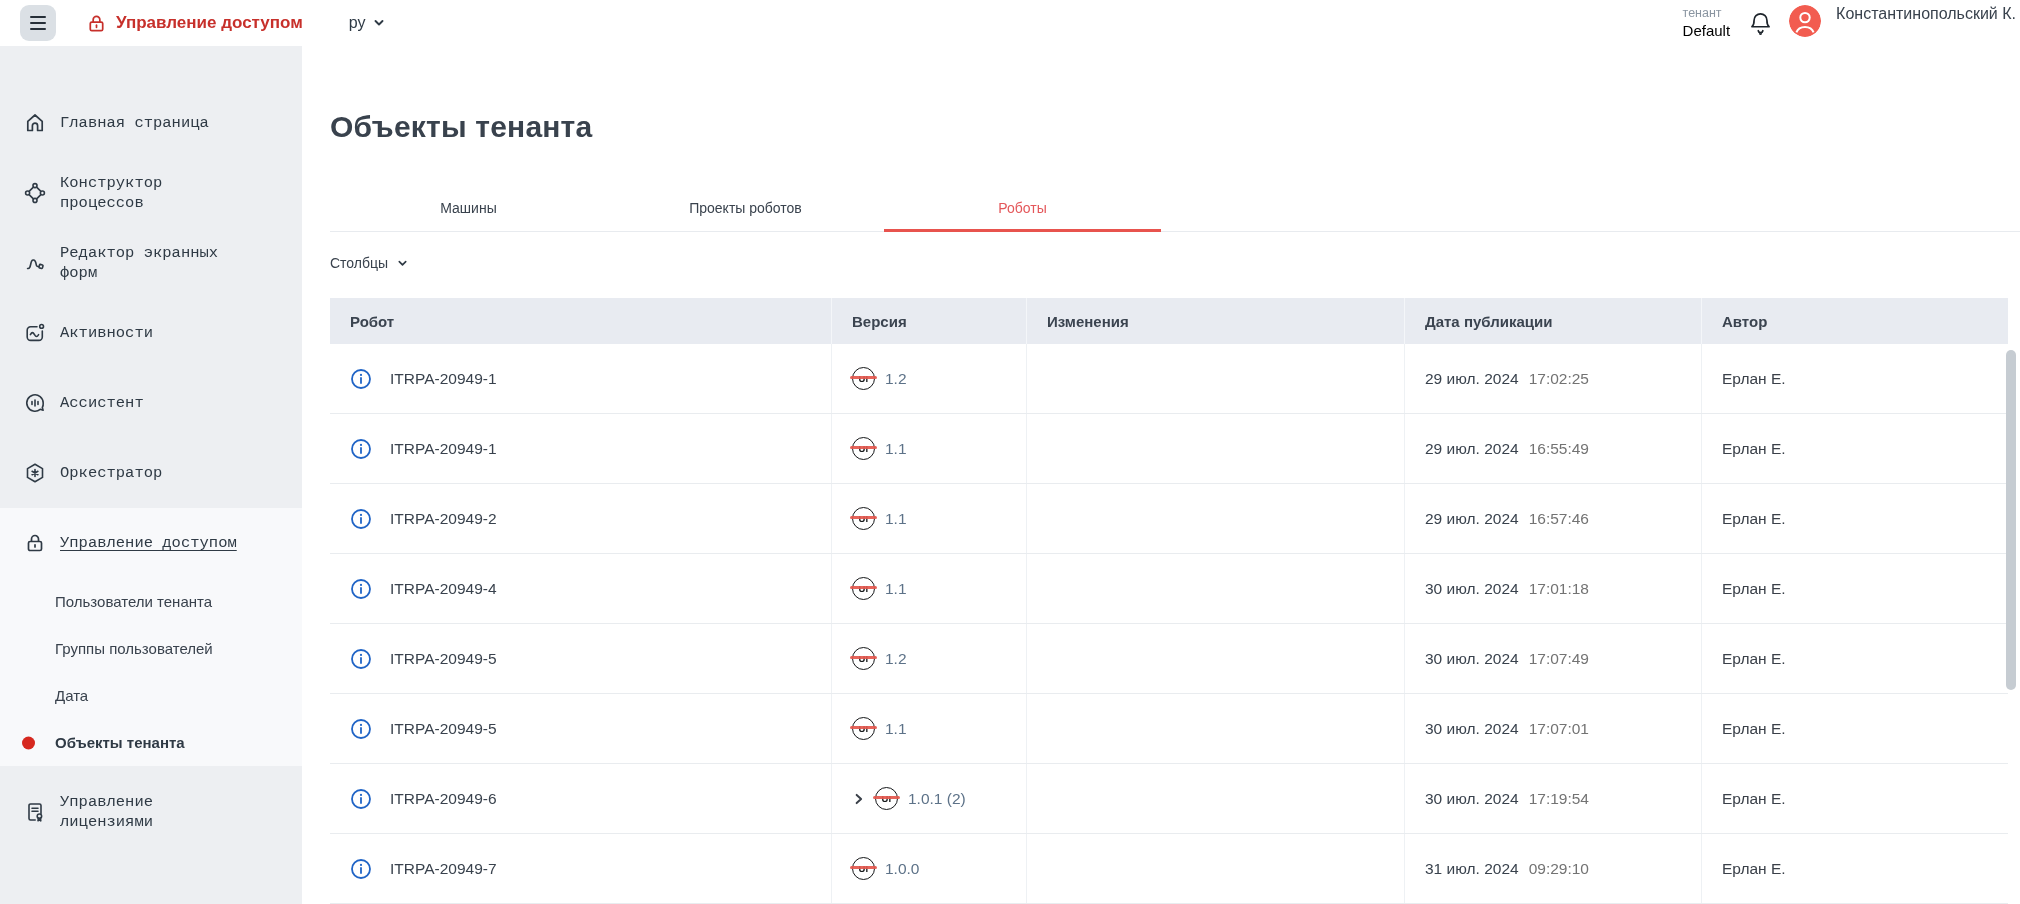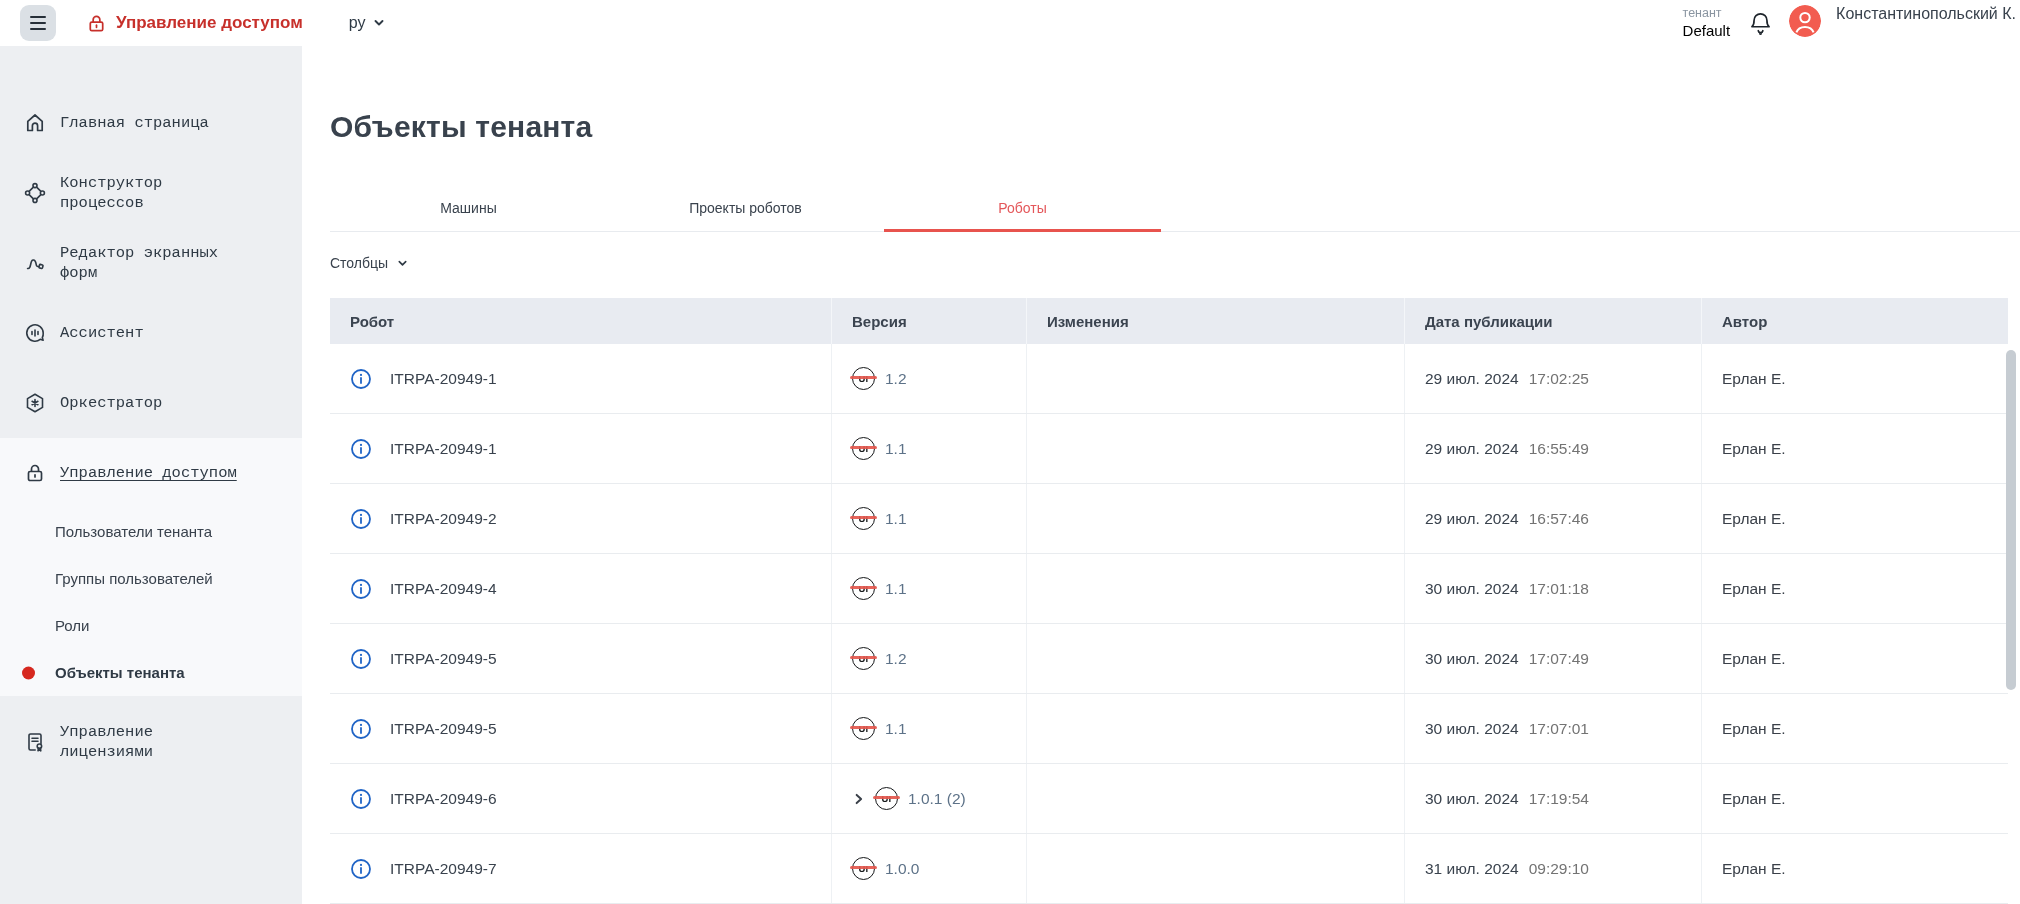--- a/index.html
+++ b/index.html
@@ -146,20 +146,28 @@
         </div>
 
         <div class="side-item">
           <svg width="22" height="22" viewBox="0 0 22 22" fill="none" stroke="#2f3a45" stroke-width="1.6" stroke-linecap="round">
             <path d="M3.6 16.5 c4.2 1 2 -9.5 6.2 -8.4 c3.6 1 1 7.2 4.8 6.4"></path>
             <rect x="15.2" y="12.6" width="3.6" height="3.6" rx="0.7" transform="rotate(14 17 14.4)"></rect>
           </svg>
           <span class="lbl">Редактор экранных форм</span>
         </div>
 
+        <div class="side-item">
+          <svg width="22" height="22" viewBox="0 0 22 22" fill="none" stroke="#2f3a45" stroke-width="1.6" stroke-linecap="round" stroke-linejoin="round">
+            <path d="M18.3 9 V15 a3.4 3.4 0 0 1 -3.4 3.4 H6.6 A3.4 3.4 0 0 1 3.2 15 V8.2 a3.4 3.4 0 0 1 3.4 -3.4 H13"></path>
+            <circle cx="17.6" cy="4.4" r="1.9"></circle>
+            <path d="M6.4 12.6 c1.5 -2.6 2.6 -2.6 4.1 0 s2.6 2.6 4.1 0"></path>
+          </svg>
+          <span class="lbl">Активности</span>
+        </div>
 
         <div class="side-item">
           <svg width="22" height="22" viewBox="0 0 22 22" fill="none" stroke="#2f3a45" stroke-width="1.6" stroke-linecap="round" stroke-linejoin="round">
             <path d="M19.2 11 a8.2 8.2 0 1 0 -3 6.3 l2.9 0.9 l-0.8 -2.6 A8.2 8.2 0 0 0 19.2 11 z"></path>
             <path d="M8 9.6 v2.8 M11 8 v6 M14 9.6 v2.8"></path>
           </svg>
           <span class="lbl">Ассистент</span>
         </div>
 
         <div class="side-item">
@@ -181,21 +189,21 @@
           <span class="lbl">Управление доступом</span>
         </div>
 
         <div class="submenu-item">
           <span>Пользователи тенанта</span>
         </div>
         <div class="submenu-item">
           <span>Группы пользователей</span>
         </div>
         <div class="submenu-item">
-          <span>Роли</span>
+          <span>Дата</span>
         </div>
         <div class="submenu-item current">
           <span>Объекты тенанта</span>
         </div>
       </div>
 
       <div class="sec-bottom">
         <div class="side-item">
           <svg width="22" height="22" viewBox="0 0 22 22" fill="none" stroke="#2f3a45" stroke-width="1.6" stroke-linecap="round" stroke-linejoin="round">
             <path d="M17 12.4 V4.5 A1.5 1.5 0 0 0 15.5 3 h-9 A1.5 1.5 0 0 0 5 4.5 v13 A1.5 1.5 0 0 0 6.5 19 H11.2"></path>

